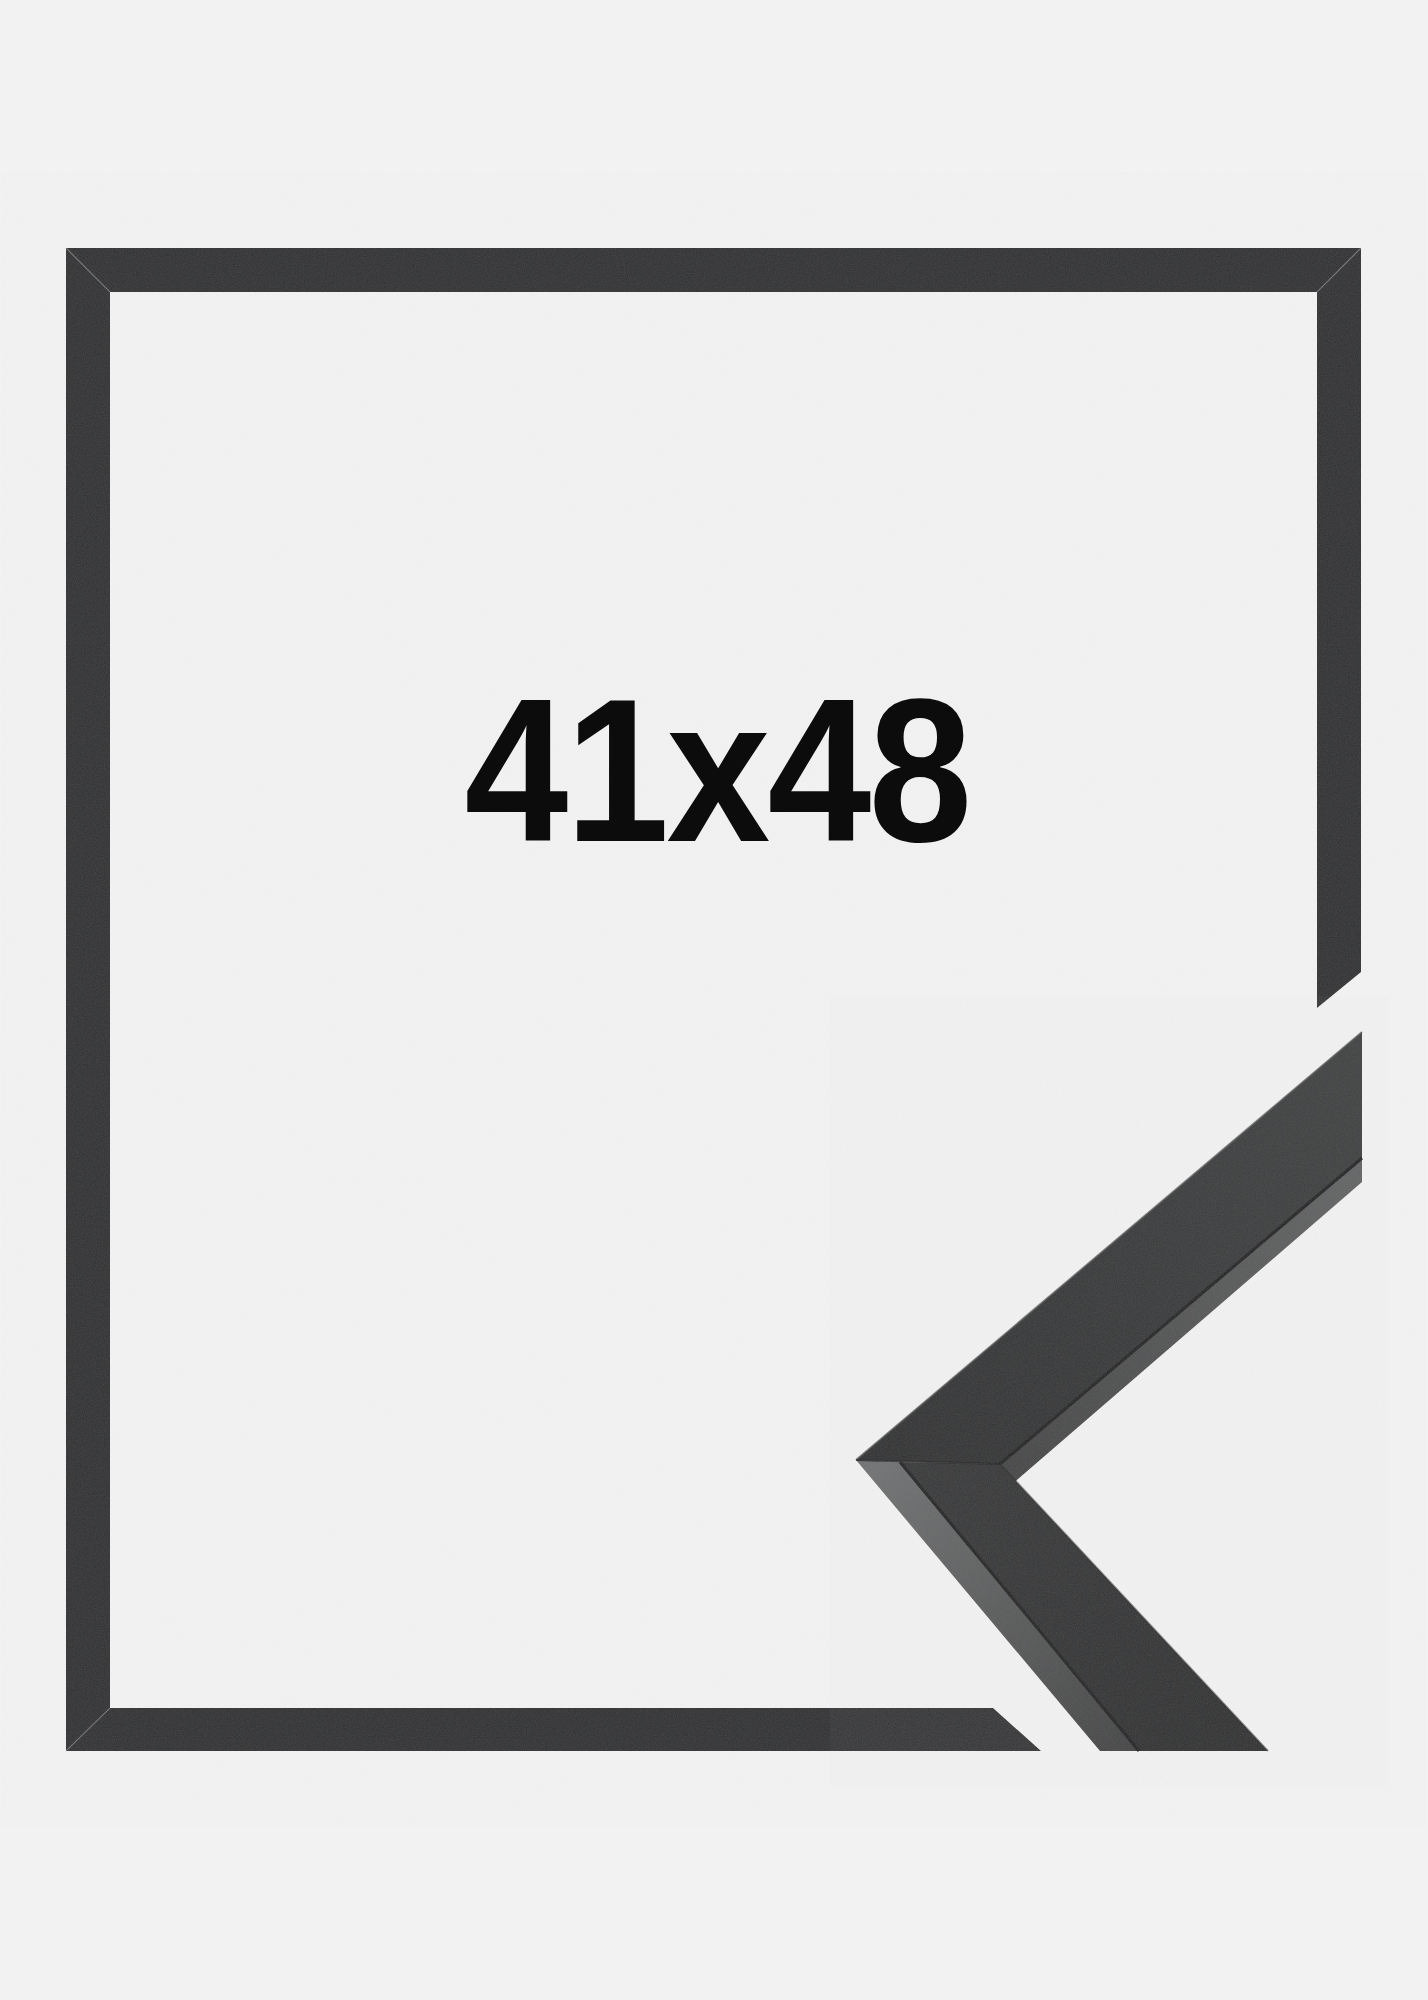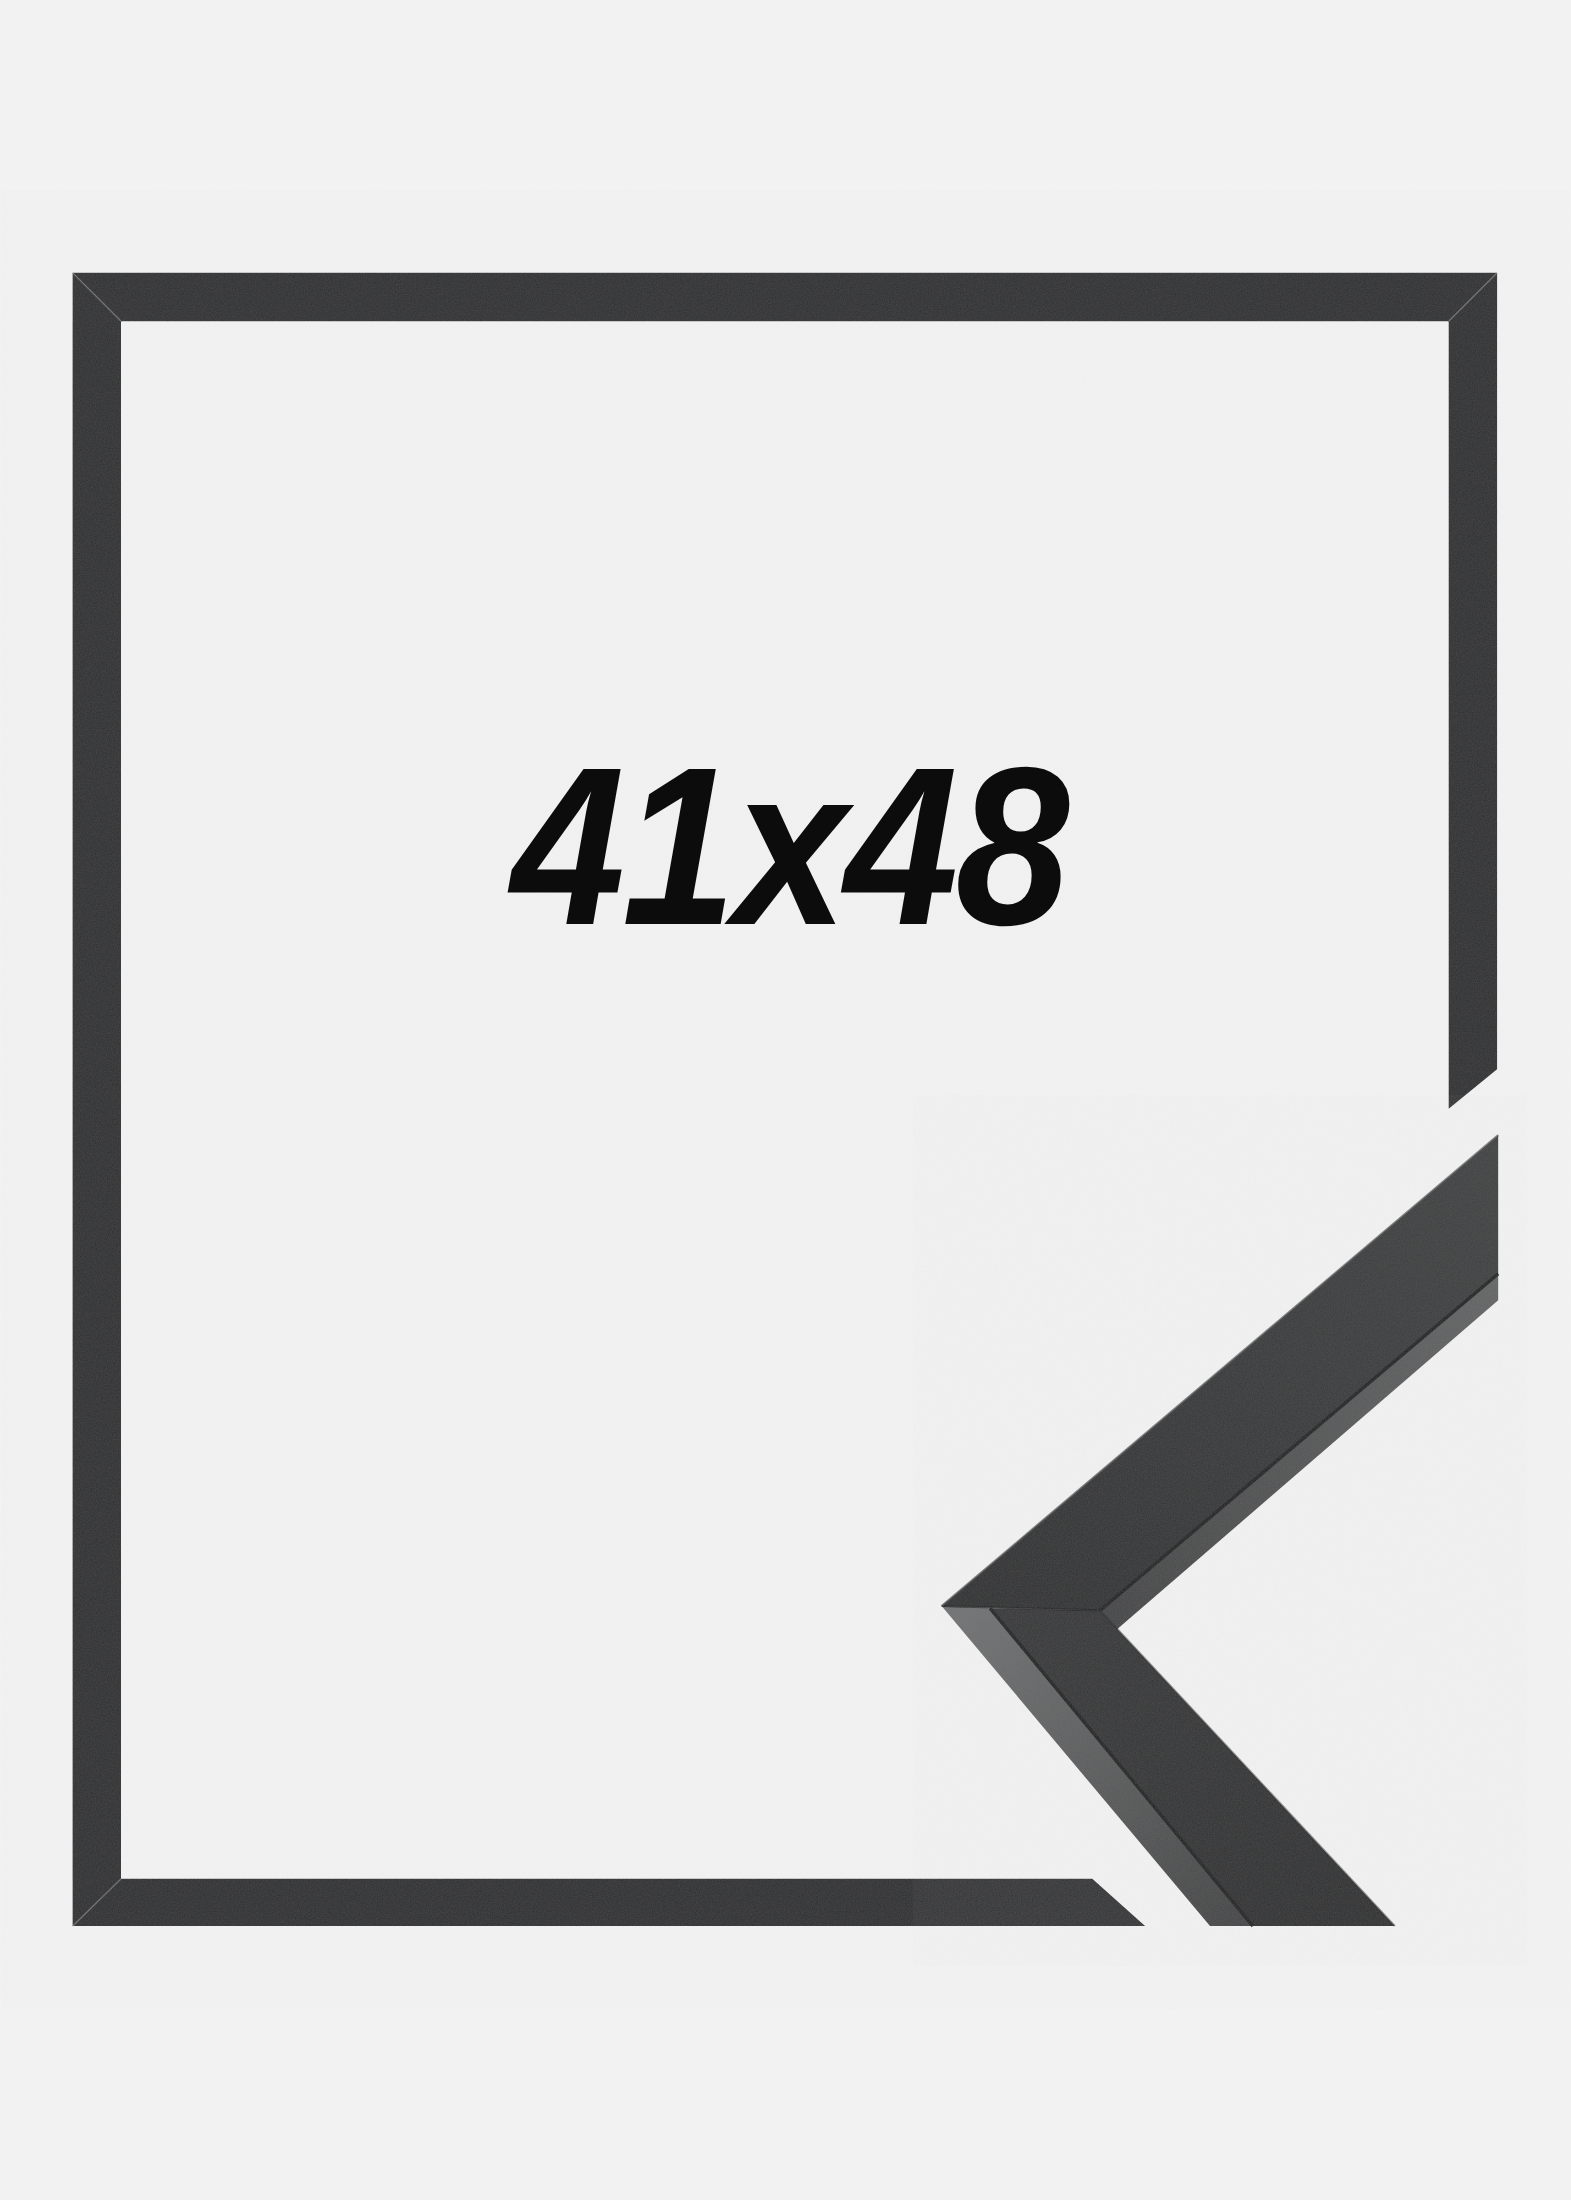--- a/index.html
+++ b/index.html
@@ -9,21 +9,20 @@
     height: 2000px;
     overflow: hidden;
     background: var(--bg, #f2f2f2);
     font-family: "Liberation Sans", sans-serif;
   }
   .canvas {
     position: relative;
     width: 1428px;
     height: 1715px;
     background: var(--bg, #f2f2f2);
-    font-style: italic;
   }
   svg.frame-graphic {
     position: absolute;
     left: 0;
     top: 0;
     display: block;
   }
   .bar   { fill: var(--frame, #2b2c2e); }
   .mitre { stroke: rgba(150,150,150,0.38); stroke-width: 1.6; }
   .size-label {

